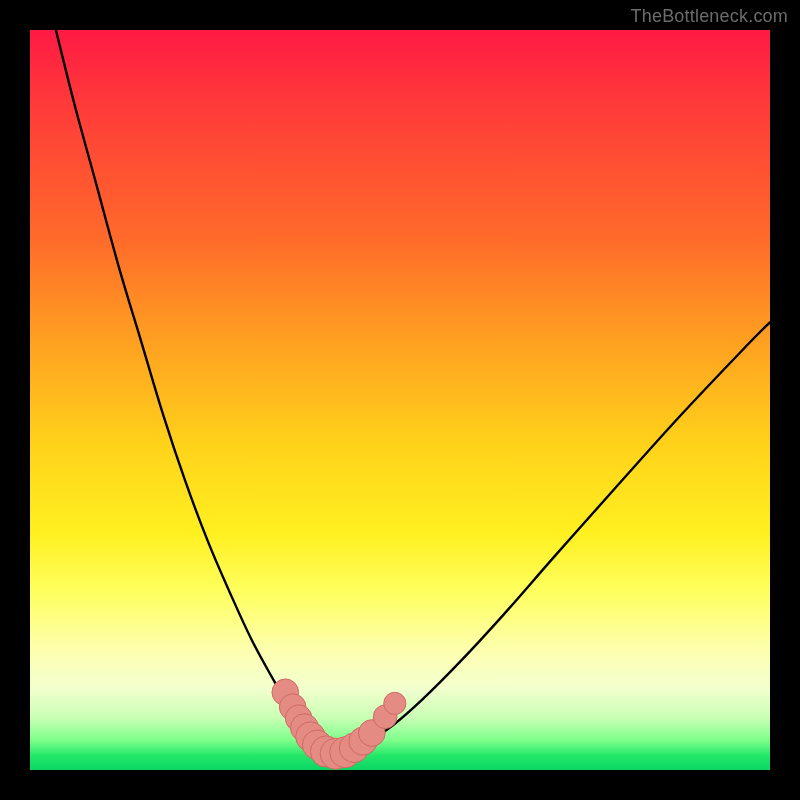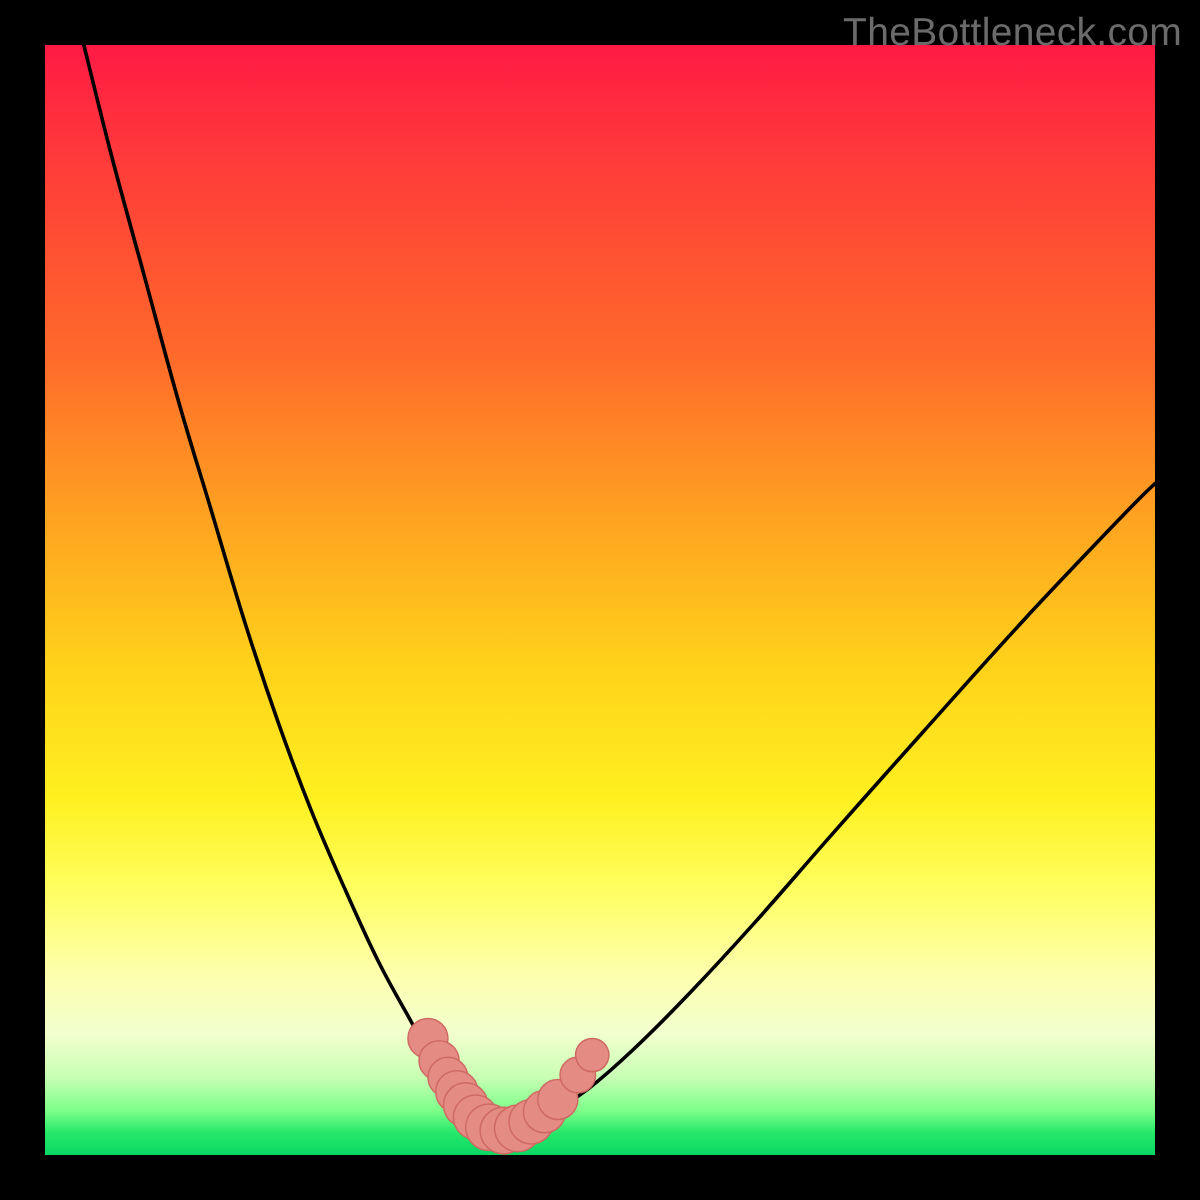--- a/index.html
+++ b/index.html
@@ -32,21 +32,21 @@
       #7dff8a 96%,
       #25e86a 98%,
       #0ad664 100%
     );
   }
   .watermark {
     position: absolute;
     top: 6px;
     right: 12px;
     font-family: Arial, Helvetica, sans-serif;
-    font-size: 26px;
+    font-size: 18px;
     color: #6b6b6b;
     font-weight: 500;
     letter-spacing: 0.2px;
     user-select: none;
   }
   svg.curves {
     position: absolute;
     inset: 0;
     width: 100%;
     height: 100%;

